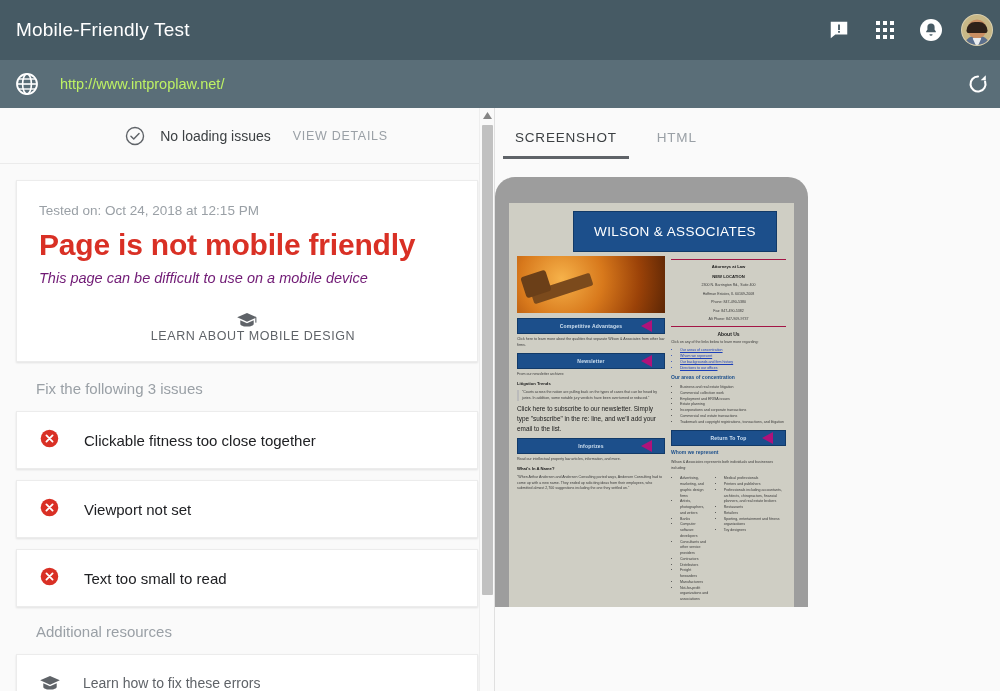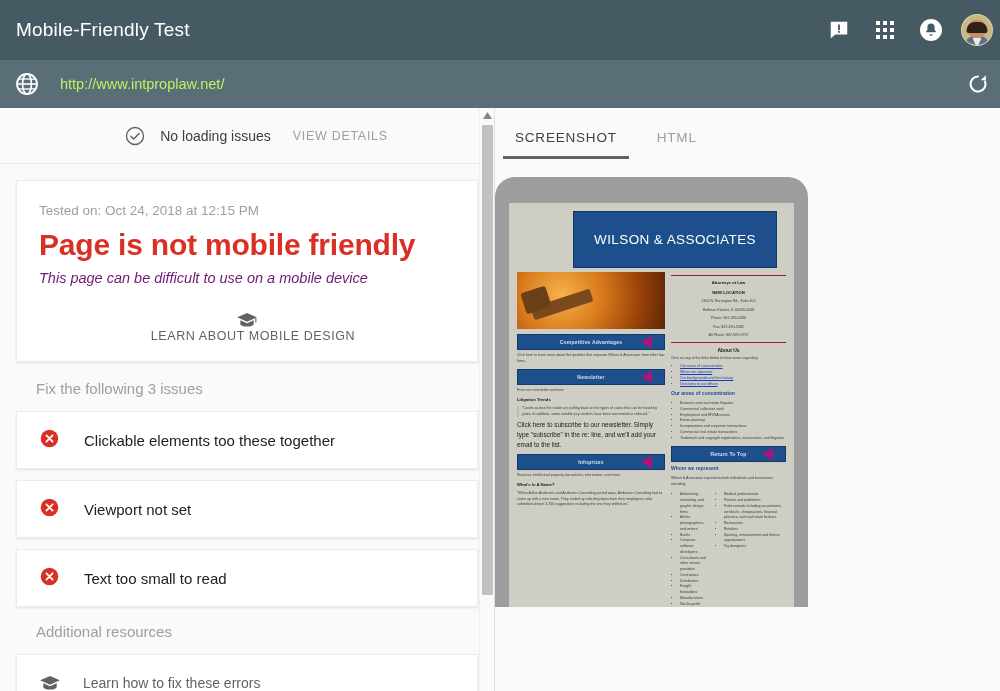--- a/index.html
+++ b/index.html
@@ -153,21 +153,21 @@
   .phone-screen {
     width: 285px; height: 404px; background: #cfcec4; overflow: hidden;
     position: relative;
   }
 
   
   .site { width: 285px; padding: 8px 8px 0 8px; background: #cfcec4;
           font-family: "Liberation Sans", sans-serif; }
   .site-banner {
     background: #1c4f8b; color: #fff; text-align: center;
-    font-size: 13.5px; letter-spacing: .4px; padding: 20px 0;
+    font-size: 13.5px; letter-spacing: .4px; padding: 12px 0;
     margin: 0 0 0 56px; width: 204px; border: 1px solid #123a68;
   }
   .site-cols { display: flex; margin-top: 4px; }
   .col-l { width: 152px; margin-right: 6px; }
   .col-r { width: 119px; }
   .gavel {
     width: 148px; height: 57px;
     background:
       radial-gradient(circle at 30% 40%, #f6b24a 0%, #d8791c 38%, #9b4208 72%, #5c2605 100%);
     position: relative; overflow: hidden;
@@ -307,21 +307,21 @@
         <div class="section-title">Fix the following 3 issues</div>
 
         <div>
           <div class="issue">
             <span class="issue-icon">
               <svg width="21" height="21" viewBox="0 0 24 24">
                 <circle cx="12" cy="12" r="10" fill="#d93025"></circle>
                 <path d="M8.5 8.5l7 7M15.5 8.5l-7 7" stroke="#ffffff" stroke-width="2.1" stroke-linecap="round"></path>
               </svg>
             </span>
-            <span class="issue-label">Clickable elements too these together</span>
+            <span class="issue-label">Clickable fitness too close together</span>
           </div>
           <div class="issue">
             <span class="issue-icon">
               <svg width="21" height="21" viewBox="0 0 24 24">
                 <circle cx="12" cy="12" r="10" fill="#d93025"></circle>
                 <path d="M8.5 8.5l7 7M15.5 8.5l-7 7" stroke="#ffffff" stroke-width="2.1" stroke-linecap="round"></path>
               </svg>
             </span>
             <span class="issue-label">Viewport not set</span>
           </div>

